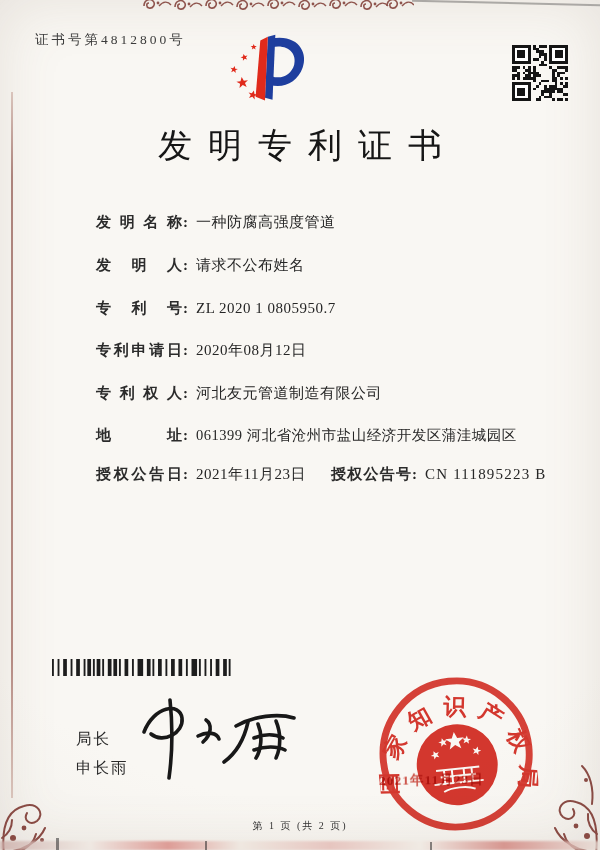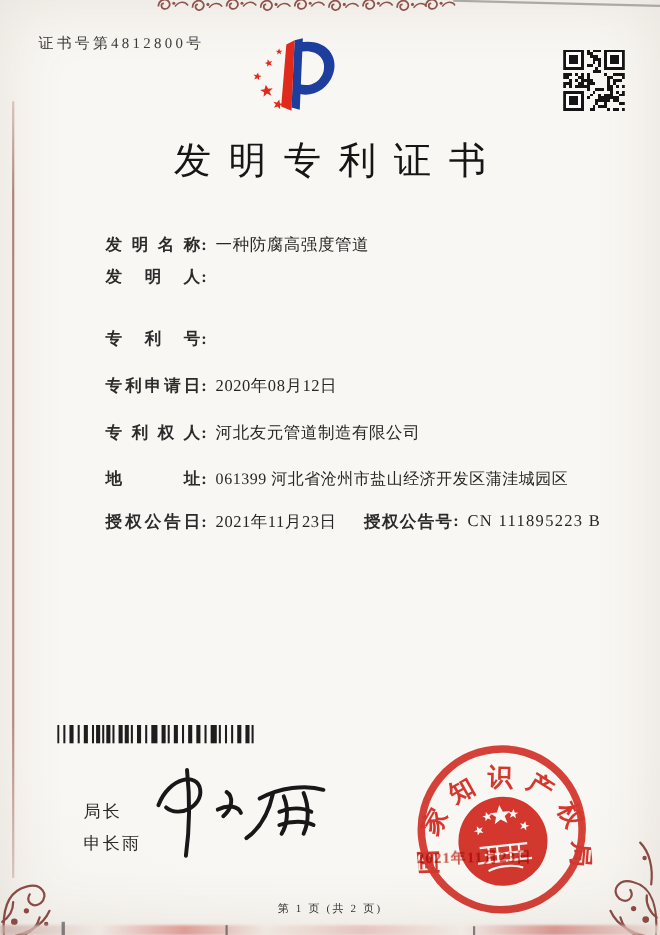--- a/index.html
+++ b/index.html
@@ -267,27 +267,29 @@
       </svg></div>
 
   <div class="title">发明专利证书</div>
 
   <div class="fields">
     <div class="frow" style="top:213px">
       <span class="flabel">发明名称</span>
         <span class="fcolon">:</span>
       <span class="fvalue">一种防腐高强度管道</span>
     </div>
-    <div class="frow" style="top:242px">
+    <div class="frow" style="top:256px">
       <span class="flabel">发明人</span>
         <span class="fcolon">:</span>
+      <span class="fvalue">请求不公布姓名</span>
     </div>
     <div class="frow" style="top:299px">
       <span class="flabel">专利号</span>
         <span class="fcolon">:</span>
+      <span class="fvalue">ZL 2020 1 0805950.7</span>
     </div>
     <div class="frow" style="top:341px">
       <span class="flabel">专利申请日</span>
         <span class="fcolon">:</span>
       <span class="fvalue">2020年08月12日</span>
     </div>
     <div class="frow" style="top:384px">
       <span class="flabel">专利权人</span>
         <span class="fcolon">:</span>
       <span class="fvalue">河北友元管道制造有限公司</span>

